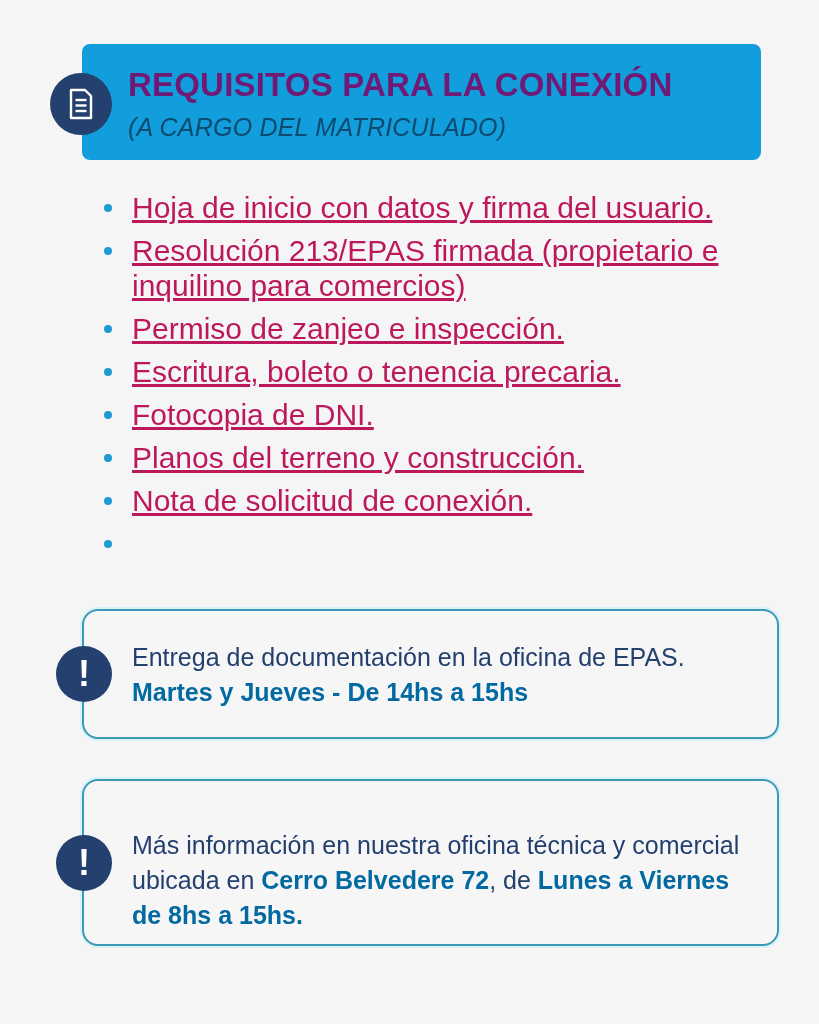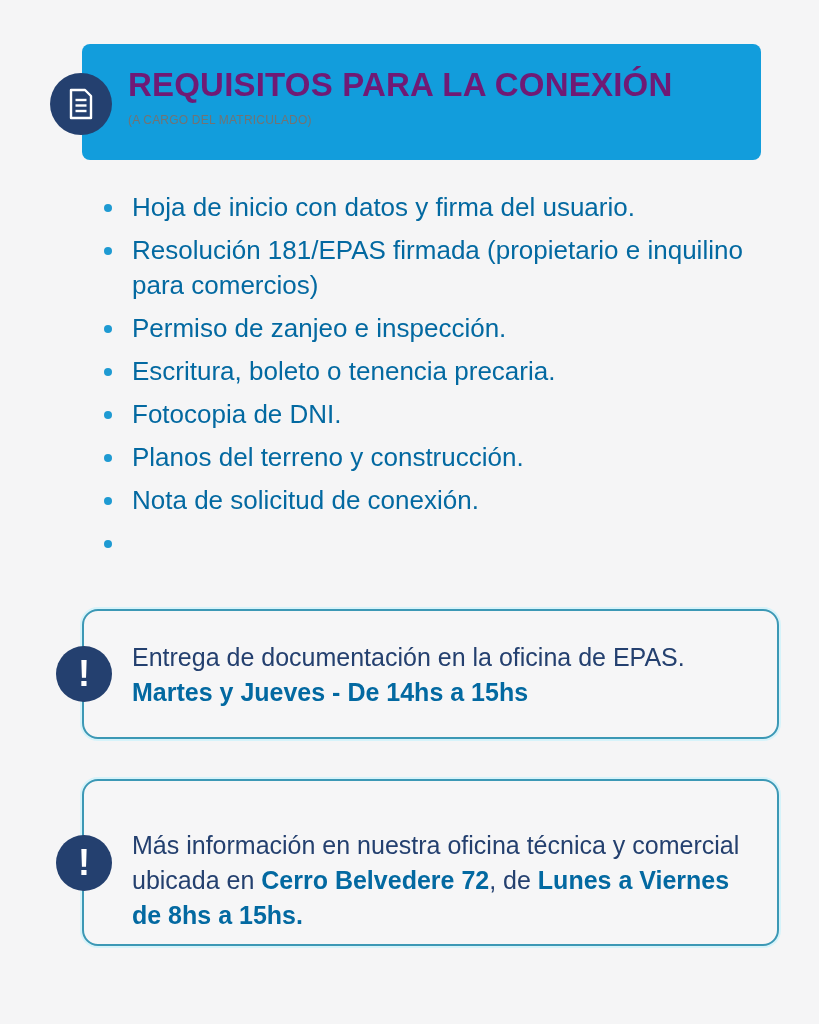--- a/index.html
+++ b/index.html
@@ -15,25 +15,25 @@
     border-radius: 50%; background: #24406f;
     display: flex; align-items: center; justify-content: center;
   }
   .header-title {
     position: absolute; left: 128px; top: 66px;
     font-size: 33px; font-weight: 700; color: #701a75; letter-spacing: 0.2px;
     white-space: nowrap;
   }
   .header-subtitle {
     position: absolute; left: 128px; top: 113px;
-    font-size: 12px; color: #737373; white-space: nowrap; letter-spacing: 0.2px;
+    font-size: 25px; color: #0c4a6e; white-space: nowrap; letter-spacing: 0.2px; font-style: italic;
   }
 
   .req-list { position: absolute; left: 100px; top: 190px; width: 680px; list-style: none; }
-  .req-item { position: relative; padding-left: 32px; font-size: 26px; line-height: 35px; margin-bottom: 8px; color: #0369a1; }
+  .req-item { position: relative; padding-left: 32px; font-size: 30px; line-height: 35px; margin-bottom: 8px; color: #be185d; text-decoration: underline; }
   .req-bullet { position: absolute; left: 4px; top: 14px; width: 8px; height: 8px; border-radius: 50%; background: #1e9ad2; }
 
   .note {
     position: absolute; left: 82px; width: 697px;
     border: 2.5px solid #3c98b5; border-radius: 16px; background: #f6f6f7;
     box-shadow: 0 0 0 2px #d6f3fa;
   }
   .note-1 { top: 609px; height: 130px; }
   .note-2 { top: 779px; height: 167px; }
   .note-icon {
@@ -60,21 +60,21 @@
     <line x1="7.5" y1="12" x2="18.5" y2="12" stroke="#fff" stroke-width="2.4"></line>
     <line x1="7.5" y1="17.5" x2="18.5" y2="17.5" stroke="#fff" stroke-width="2.4"></line>
     <line x1="7.5" y1="23" x2="18.5" y2="23" stroke="#fff" stroke-width="2.4"></line>
   </svg>
 </div>
 <div class="header-title">REQUISITOS PARA LA CONEXIÓN</div>
 <div class="header-subtitle">(A CARGO DEL MATRICULADO)</div>
 
 <ul class="req-list">
   <li class="req-item"><span class="req-bullet"></span><span>Hoja de inicio con datos y firma del usuario.</span></li>
-  <li class="req-item"><span class="req-bullet"></span><span>Resolución 181/EPAS firmada (propietario e inquilino para comercios)</span></li>
+  <li class="req-item"><span class="req-bullet"></span><span>Resolución 213/EPAS firmada (propietario e inquilino para comercios)</span></li>
   <li class="req-item"><span class="req-bullet"></span><span>Permiso de zanjeo e inspección.</span></li>
   <li class="req-item"><span class="req-bullet"></span><span>Escritura, boleto o tenencia precaria.</span></li>
   <li class="req-item"><span class="req-bullet"></span><span>Fotocopia de DNI.</span></li>
   <li class="req-item"><span class="req-bullet"></span><span>Planos del terreno y construcción.</span></li>
   <li class="req-item"><span class="req-bullet"></span><span>Nota de solicitud de conexión.</span></li>
   <li class="req-item"><span class="req-bullet"></span></li>
 </ul>
 
 <div class="note note-1"></div>
 <div class="note-icon note-icon-1">!</div>

